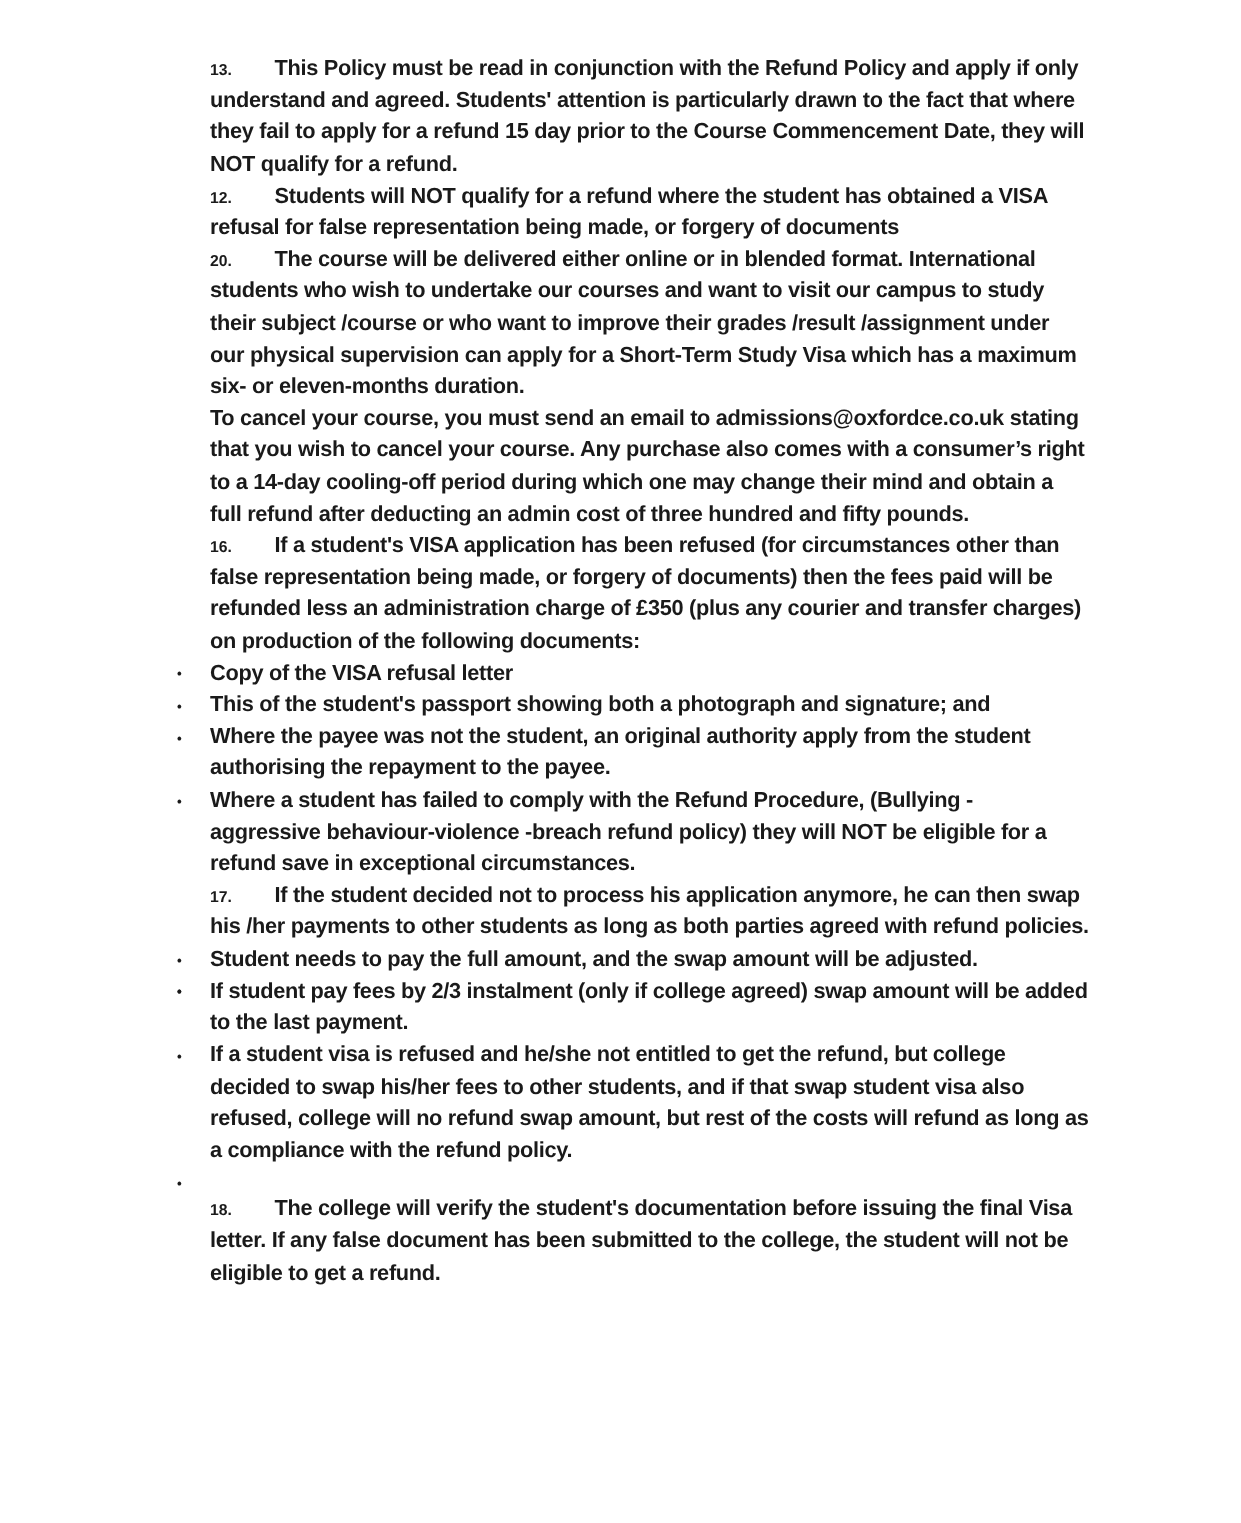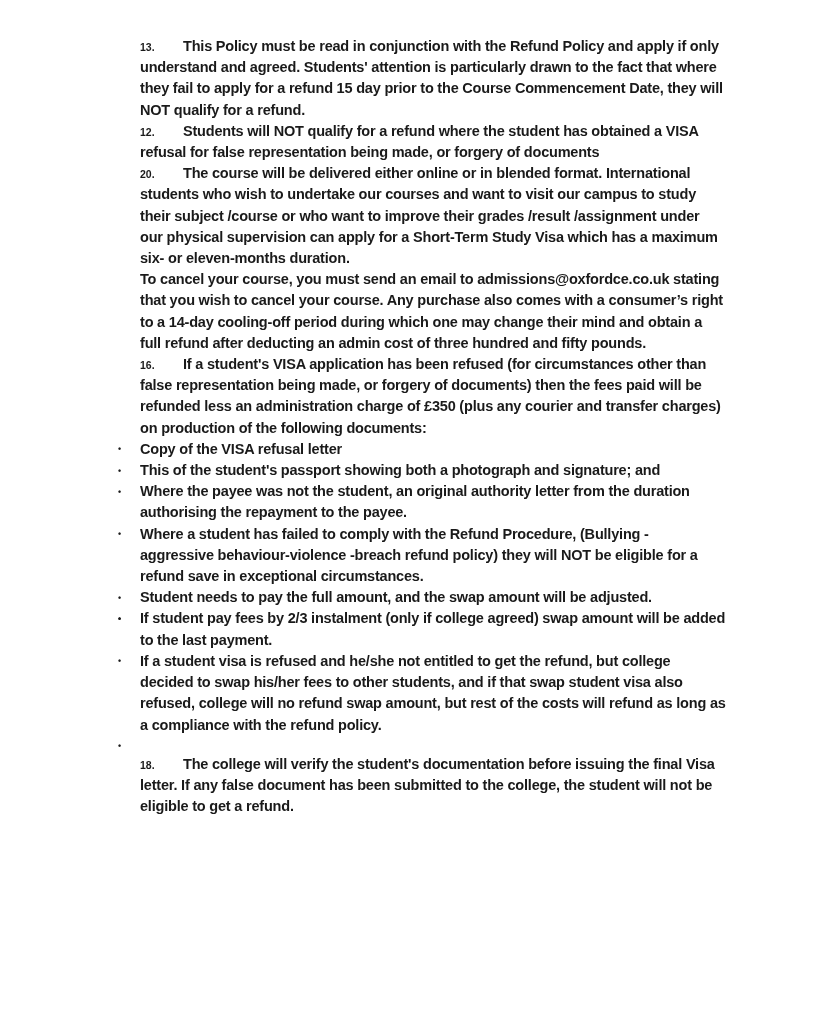--- a/index.html
+++ b/index.html
@@ -89,28 +89,32 @@
     <span>Copy of the VISA refusal letter</span>
   </div>
 
   <div class="block bullet">
     <span class="bullet-glyph">•</span>
     <span>This of the student's passport showing both a photograph and signature; and</span>
   </div>
 
   <div class="block bullet">
     <span class="bullet-glyph">•</span>
-    <span>Where the payee was not the student, an original authority letter from the duration authorising the repayment to the payee.</span>
+    <span>Where the payee was not the student, an original authority apply from the student authorising the repayment to the payee.</span>
   </div>
 
   <div class="block bullet">
     <span class="bullet-glyph">•</span>
     <span>Where a student has failed to comply with the Refund Procedure, (Bullying - aggressive behaviour-violence -breach refund policy) they will NOT be eligible for a refund save in exceptional circumstances.</span>
   </div>
 
+  <div class="block numbered">
+    <span class="num">17.</span>
+    <span>If the student decided not to process his application anymore, he can then swap his /her payments to other students as long as both parties agreed with refund policies.</span>
+  </div>
 
   <div class="block bullet">
     <span class="bullet-glyph">•</span>
     <span>Student needs to pay the full amount, and the swap amount will be adjusted.</span>
   </div>
 
   <div class="block bullet">
     <span class="bullet-glyph">•</span>
   </div>
 

